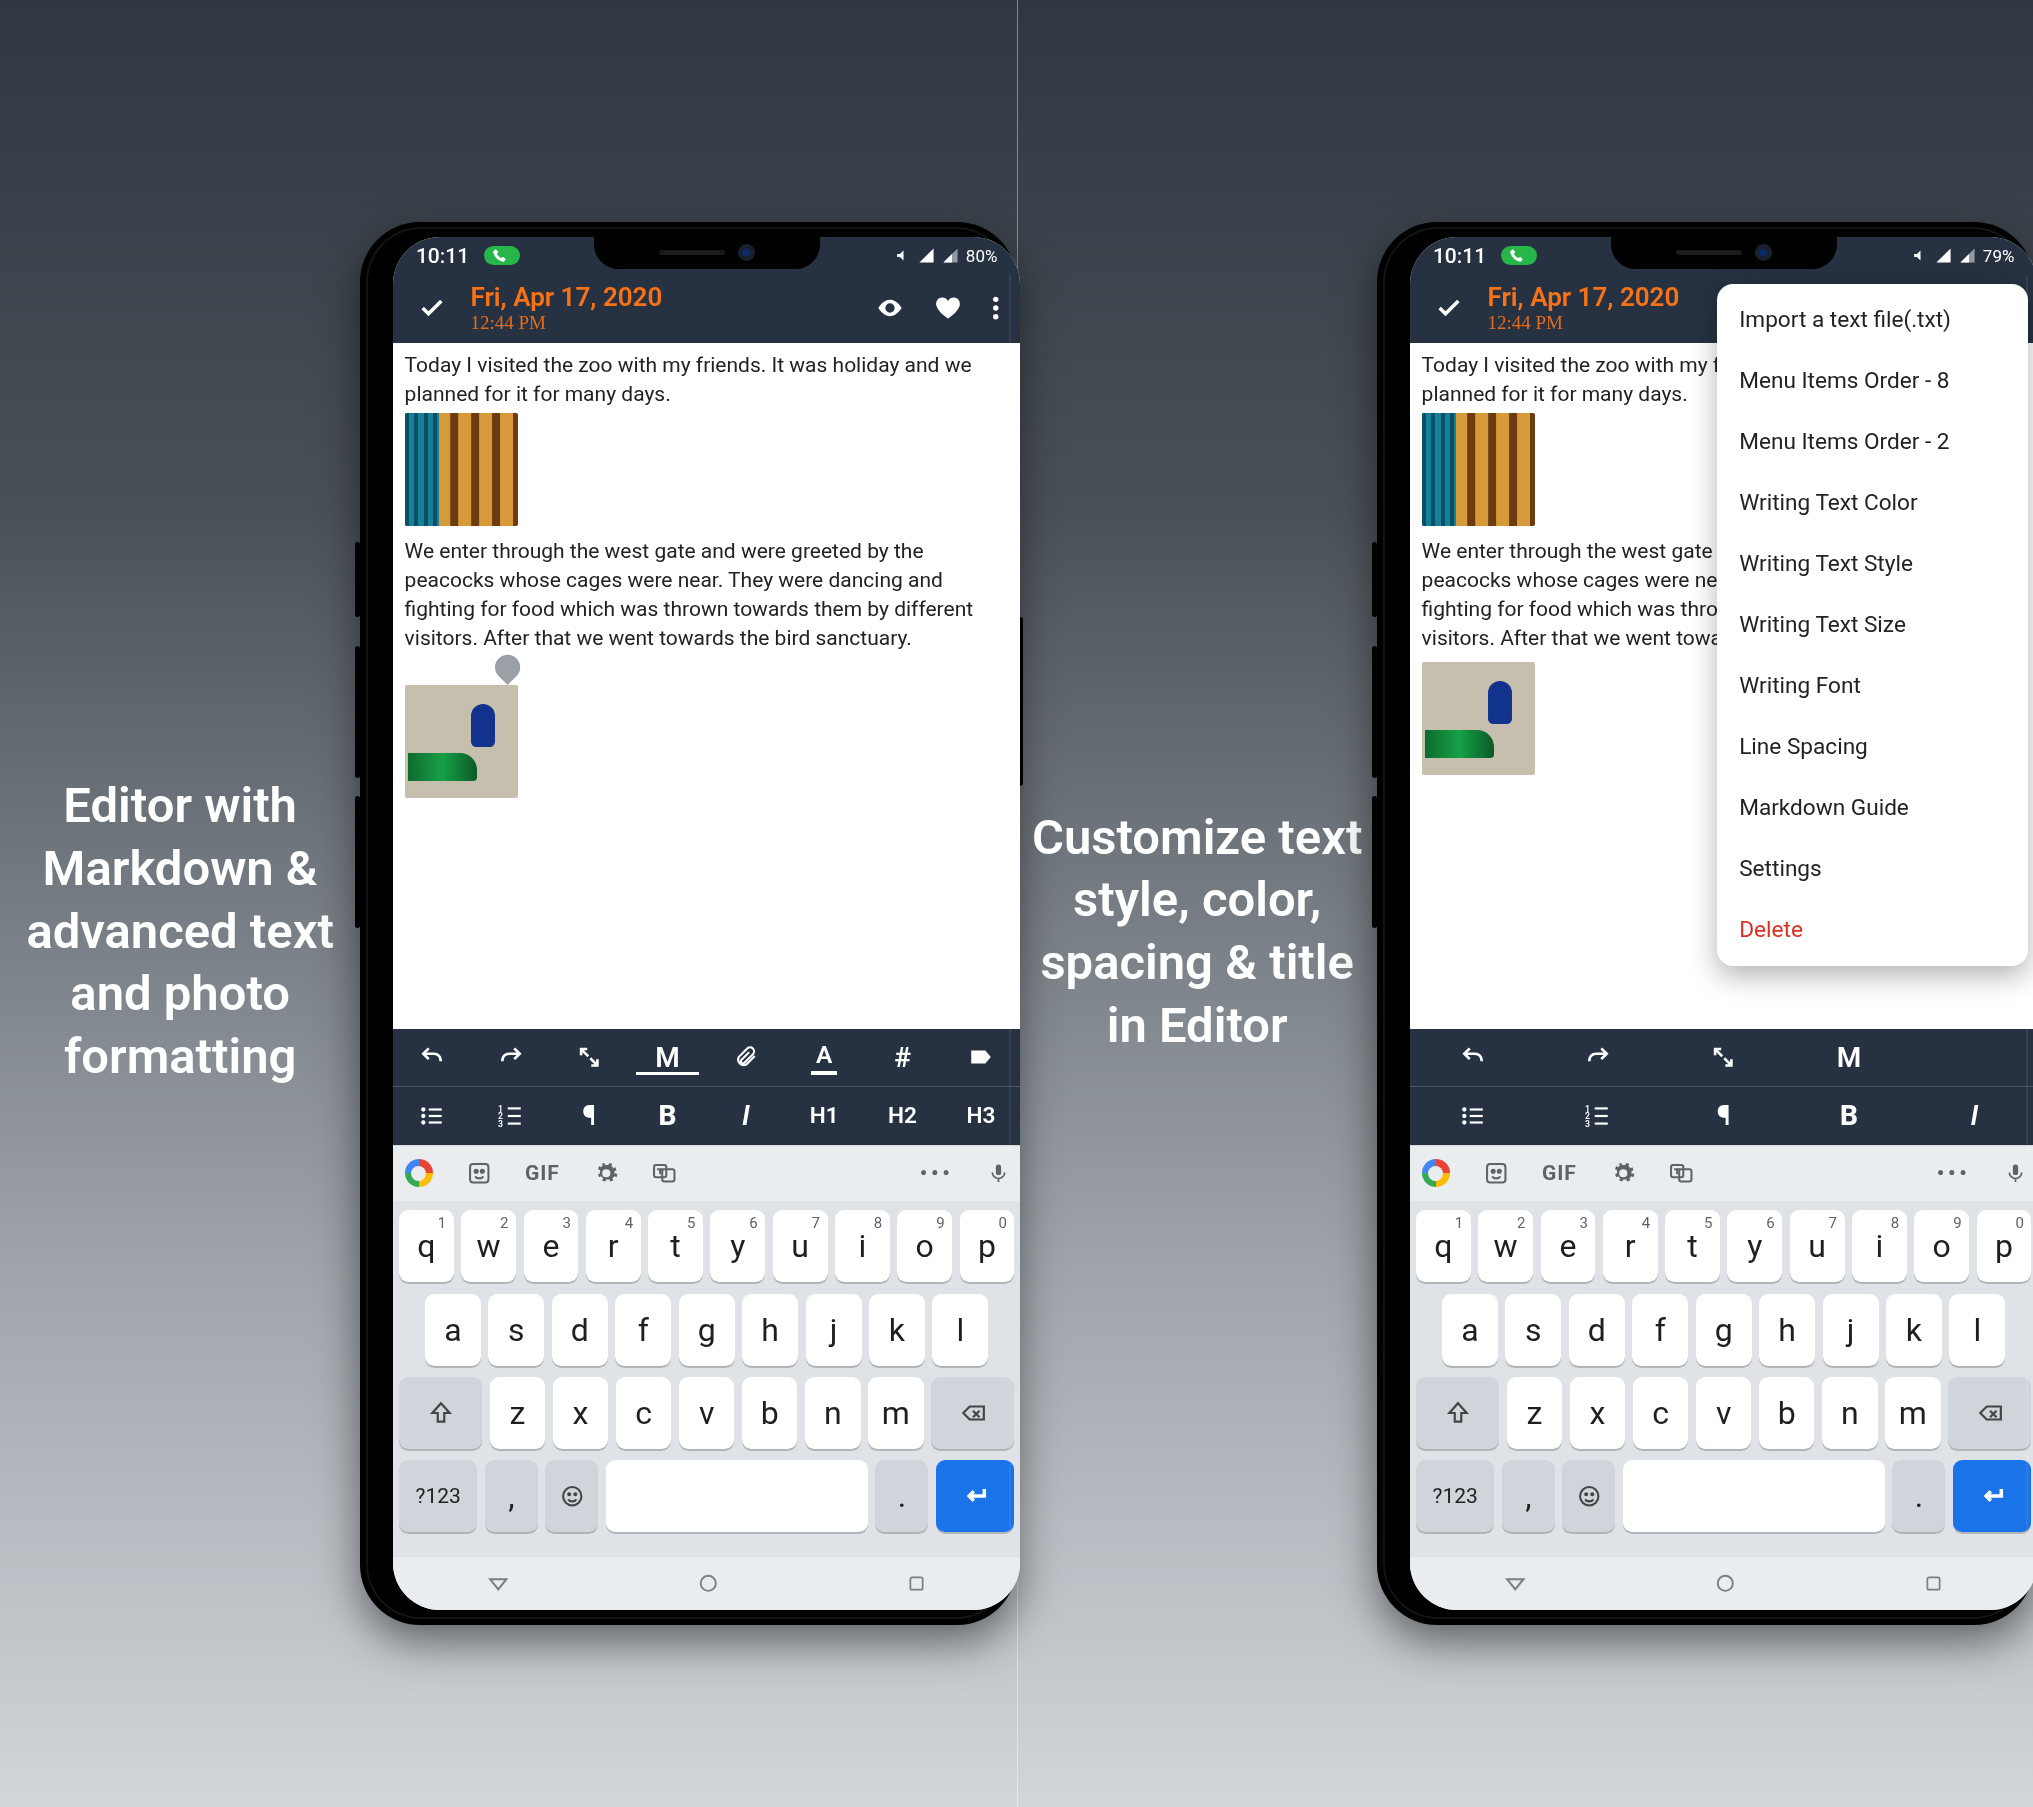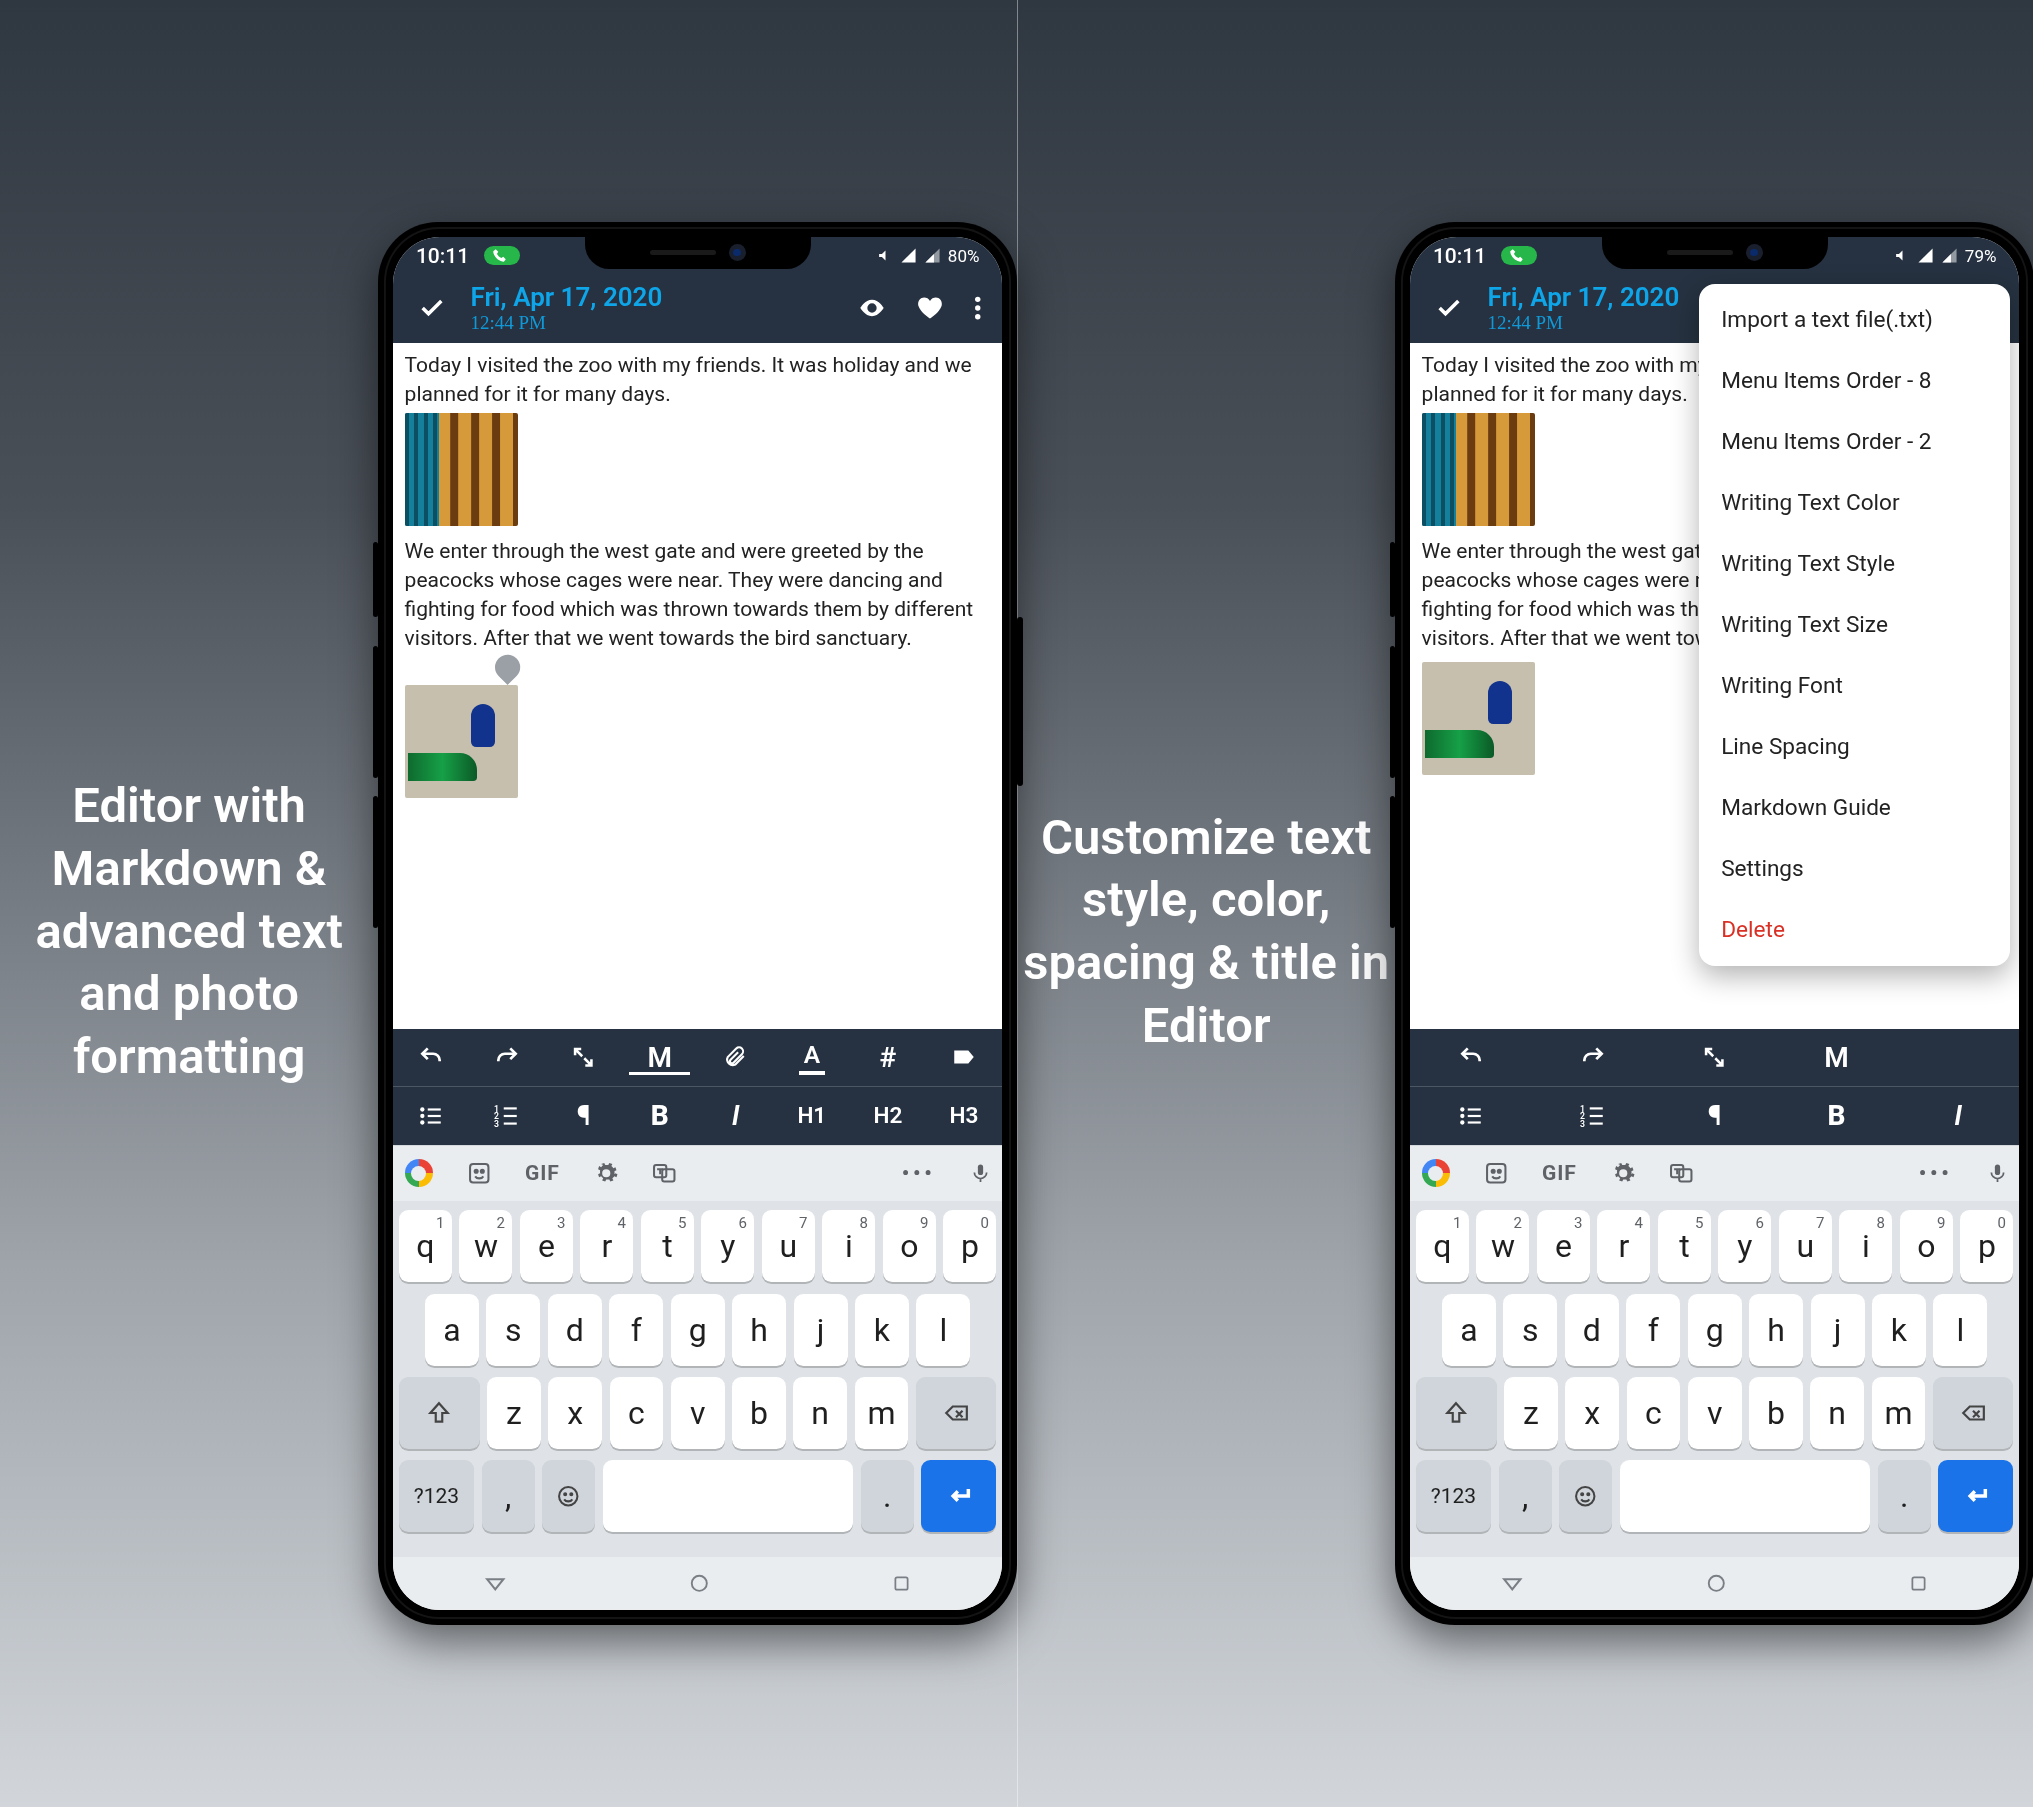--- a/index.html
+++ b/index.html
@@ -61,20 +61,21 @@
   .side-btn.r1 { right:-5.6px; top:395px; width:5.6px; height:169px; }
   .screen {
     width: 100%;
     height: 100%;
     background: #f0f2f4;
     border-radius: 47px;
     overflow: hidden;
     position: relative;
     display: flex;
     flex-direction: column;
+    margin-left: 18px;
   }
   .notch {
     position: absolute;
     top: 0;
     left: 50%;
     transform: translateX(-50%);
     width: 226px;
     height: 32px;
     background: #000;
     border-bottom-left-radius: 24.5px;
@@ -109,21 +110,21 @@
     align-items: center;
     gap:5.6px;
     font-size: 17px;
   }
   .spacer { flex: 1; }
   .status-icons { display:flex; align-items:center; gap:6px; font-size:17px;}
   svg { display:block; }
   
   .appbar {
     background: #263241;
-    color: #0ea5e9;
+    color: #f97316;
     display: flex;
     align-items: center;
     padding: 7.5px 15px 9.4px 19px;
     gap: 19px;
   }
   .appbar-titleblock { flex:1; }
   .appbar-title { font-size: 26px; font-weight: 600; }
   .appbar-sub { font-size: 19px; opacity: 0.9; font-family: Liberation Serif, serif; }
   .appbar-icon { color:#fff; padding:5.6px; }
   

